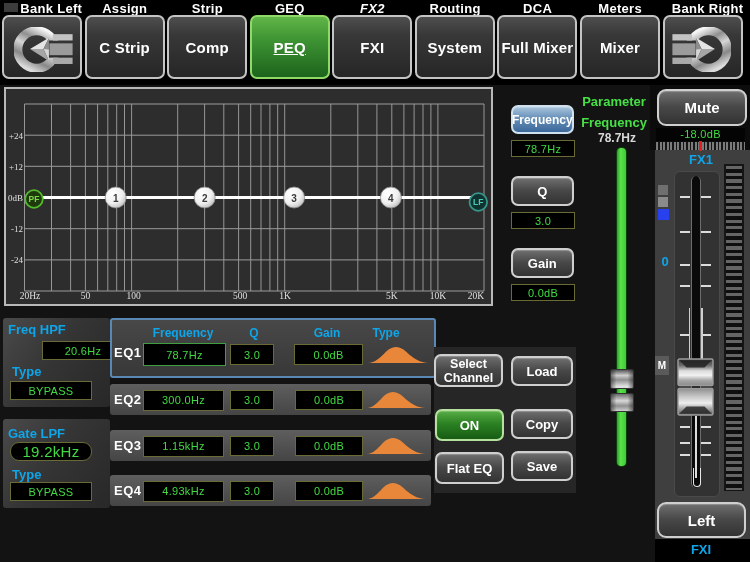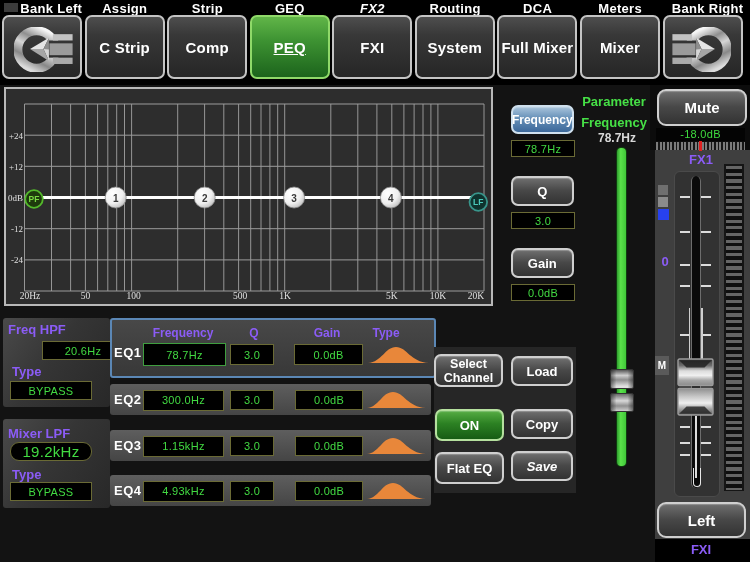--- a/index.html
+++ b/index.html
@@ -11,21 +11,21 @@
 .navbtn.green{background:linear-gradient(180deg,#61b548 0%,#3d9232 40%,#1c641c 100%);border-color:#8fd969;text-decoration:underline;}
 .btn{position:absolute;box-sizing:border-box;border:2px solid #cfcfcf;border-radius:7px;
  background:linear-gradient(180deg,#6f6f6f 0%,#484848 48%,#333 100%);
  color:#fff;font-weight:bold;display:flex;align-items:center;justify-content:center;text-align:center;
  box-shadow:inset 0 1px 1px rgba(255,255,255,.25);}
 .btn.green{background:linear-gradient(180deg,#56ad43 0%,#2c8123 45%,#175c14 100%);border-color:#b5e09e;}
 .btn.blue{background:linear-gradient(180deg,#a8c4dc 0%,#6690b8 45%,#3c689a 100%);border-color:#cfe0ee;}
 .vbox{position:absolute;background:#000;border:1px solid #6a6a35;color:#42da42;font-weight:normal;letter-spacing:0.3px;
  display:flex;align-items:center;justify-content:center;}
 .gtxt{position:absolute;color:#46e046;font-weight:bold;font-size:13px;text-align:center;}
-.wtxt{position:absolute;color:#8b5cf6;font-weight:bold;text-align:center;}
+.wtxt{position:absolute;color:#0ea5e9;font-weight:bold;text-align:center;}
 .eqrow{position:absolute;left:110px;width:321px;background:linear-gradient(180deg,#5e5e5e,#454545);border-radius:3px;}
 .eqlbl{position:absolute;color:#fff;font-weight:bold;font-size:13px;letter-spacing:0.5px;}
 .panelgrad{position:absolute;background:linear-gradient(125deg,#4a4a4a 0%,#353535 45%,#282828 100%);border-radius:3px;}
 </style></head>
 <body>
 
 <div class="abs" style="left:0;top:0;width:750px;height:85px;background:#000;"></div>
 <div class="abs" style="left:4px;top:3px;width:14px;height:9px;background:#3c3c3c;"></div>
 <div id="navbar">
     <div class="navlbl" style="left:10.0px;width:82.5px;">Bank Left</div>
@@ -261,21 +261,21 @@
 <div class="btn" style="left:657px;top:502px;width:89px;height:36px;font-size:15px;border-radius:9px;">Left</div>
 <div class="abs" style="left:655px;top:539px;width:95px;height:23px;background:#000;"></div>
 <div class="wtxt" style="left:671px;top:542px;width:60px;font-size:13px;">FXI</div>
 
 <div class="panelgrad" style="left:3px;top:318px;width:107px;height:89px;"></div>
 <div class="panelgrad" style="left:3px;top:419px;width:107px;height:89px;"></div>
 <div class="wtxt" style="left:8px;top:322px;width:100px;font-size:13px;text-align:left;">Freq HPF</div>
 <div class="vbox" style="left:12px;top:341px;width:80px;height:17px;font-size:11px;margin-left:30px;">20.6Hz</div>
 <div class="wtxt" style="left:12px;top:364px;width:100px;font-size:13px;text-align:left;">Type</div>
 <div class="vbox" style="left:10px;top:381px;width:80px;height:17px;font-size:11px;">BYPASS</div>
-<div class="wtxt" style="left:8px;top:426px;width:100px;font-size:13px;text-align:left;">Mixer LPF</div>
+<div class="wtxt" style="left:8px;top:426px;width:100px;font-size:13px;text-align:left;">Gate LPF</div>
 <div class="vbox" style="left:10px;top:442px;width:80px;height:17px;font-size:15px;border-radius:9px;">19.2kHz</div>
 <div class="wtxt" style="left:12px;top:467px;width:100px;font-size:13px;text-align:left;">Type</div>
 <div class="vbox" style="left:10px;top:482px;width:80px;height:17px;font-size:11px;">BYPASS</div>
 
 <div class="abs" style="left:110px;top:318px;width:326px;height:60px;background:linear-gradient(180deg,#484848,#383838);border:2px solid #5b87b5;border-radius:3px;box-sizing:border-box;"></div>
 <div class="wtxt" style="left:148px;top:326px;width:70px;font-size:12px;">Frequency</div>
 <div class="wtxt" style="left:239px;top:326px;width:30px;font-size:12px;">Q</div>
 <div class="wtxt" style="left:301px;top:326px;width:52px;font-size:12px;">Gain</div>
 <div class="wtxt" style="left:360px;top:326px;width:52px;font-size:12px;">Type</div>
 <div id="eqrows">
@@ -311,13 +311,13 @@
         <path d="M1 18 C 15 17 18 2 29 2 C 40 2 43 17 62 18 Z" fill="#e8873a"></path>
       </svg></div>
   </div>
 
 <div class="abs" style="left:434px;top:347px;width:142px;height:146px;background:#262626;"></div>
 <div class="btn" style="left:434px;top:354px;width:69px;height:33px;font-size:12.5px;line-height:14px;">Select<br>Channel</div>
 <div class="btn" style="left:511px;top:356px;width:62px;height:30px;font-size:13px;">Load</div>
 <div class="btn green" style="left:435px;top:409px;width:69px;height:32px;font-size:13px;">ON</div>
 <div class="btn" style="left:511px;top:409px;width:62px;height:30px;font-size:13px;">Copy</div>
 <div class="btn" style="left:435px;top:452px;width:69px;height:32px;font-size:13px;">Flat EQ</div>
-<div class="btn" style="left:511px;top:451px;width:62px;height:30px;font-size:13px;font-style:italic;">Save</div>
+<div class="btn" style="left:511px;top:451px;width:62px;height:30px;font-size:13px;">Save</div>
 
 </body></html>

